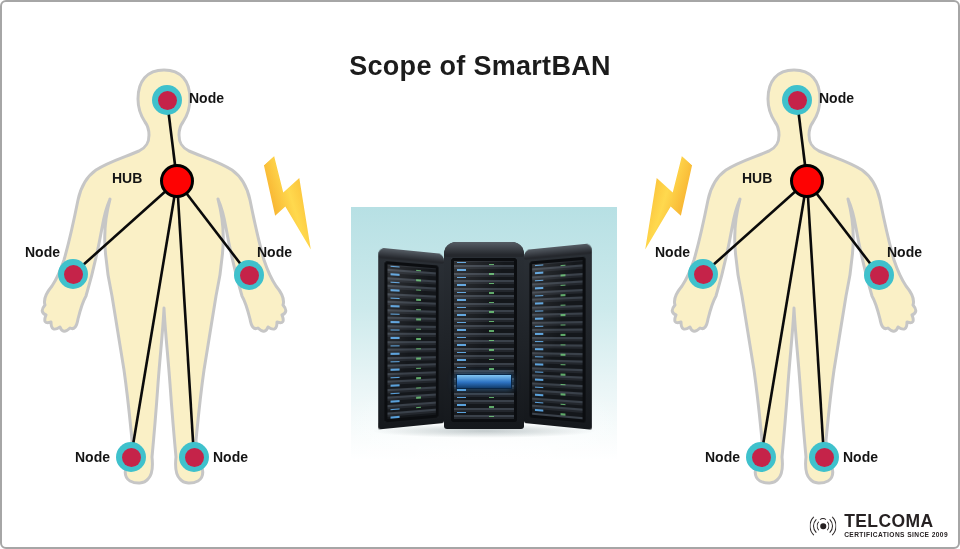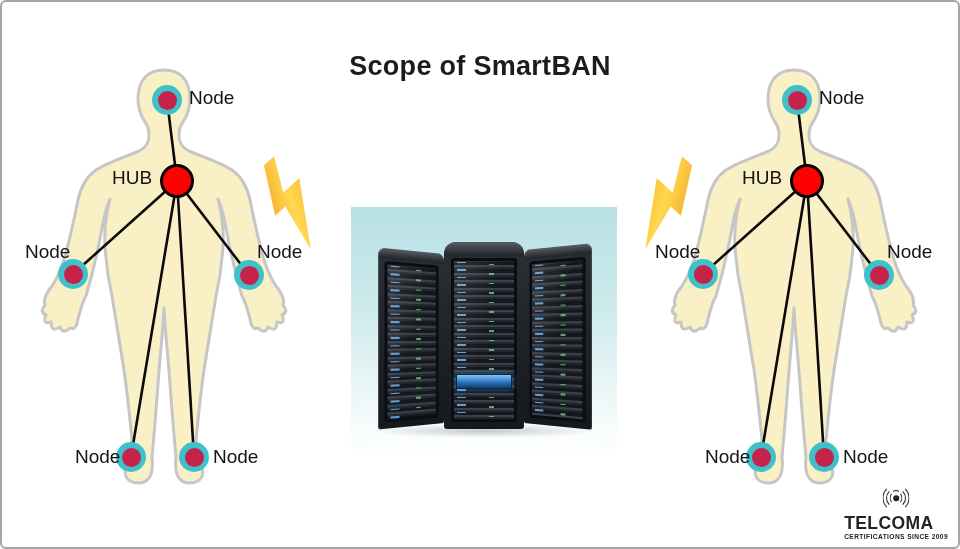--- a/index.html
+++ b/index.html
@@ -24,21 +24,21 @@
   .node-core{position:absolute;inset:5.5px;border-radius:50%;background:#c52349;}
   .n-head{left:110px;top:17px;}
   .n-hand-l{left:16px;top:191px;}
   .n-hand-r{left:192px;top:192px;}
   .n-ankle-l{left:74px;top:374px;}
   .n-ankle-r{left:137px;top:374px;}
   .hub{
     position:absolute;left:118px;top:96px;width:34px;height:34px;border-radius:50%;
     background:#fe0202;border:3px solid #000;box-sizing:border-box;
   }
-  .lbl{position:absolute;font-size:19px;font-weight:400;color:#141414;white-space:nowrap;line-height:18px;}
+  .lbl{position:absolute;font-size:14px;font-weight:700;color:#141414;white-space:nowrap;line-height:18px;}
   .lbl-head{left:147px;top:21px;}
   .lbl-hub{left:70px;top:101px;width:44px;text-align:left;}
   .lbl-hand-l{left:-17px;top:175px;}
   .lbl-hand-r{left:215px;top:175px;}
   .lbl-ankle-l{left:33px;top:380px;}
   .lbl-ankle-r{left:171px;top:380px;}
   
   .bolt{position:absolute;width:62px;height:94px;}
   .bolt svg{width:100%;height:100%;display:block;}
   .bolt-left{left:258px;top:155px;transform:rotate(-42deg);}
@@ -69,21 +69,21 @@
       repeating-linear-gradient(180deg, #3a414a 0 2px, #23272d 2px 4px, #14171b 4px 7.5px);
     background-size:100% 100%, 9px 100%, 5px 100%, 100% 100%;
     background-position:0 0, 6px 4px, 62% 6px, 0 0;
     background-repeat:no-repeat,no-repeat,no-repeat,repeat;
   }
   .tower-l .tower-face,.tower-r .tower-face{top:12px;left:6px;right:6px;bottom:6px;}
   .display-bar{position:absolute;left:5px;right:5px;top:71%;height:13px;
     background:linear-gradient(180deg,#83c7f3 0%,#2e74c4 55%,#123c6b 100%);
     border:1px solid #0a2644;box-shadow:0 0 7px rgba(80,160,235,.55);}
   
-  .logo{position:absolute;right:10px;bottom:6px;display:flex;align-items:center;gap:2px;flex-direction:column;}
+  .logo{position:absolute;right:10px;bottom:6px;display:flex;align-items:center;gap:2px;}
   .logo-mark{position:relative;width:38px;height:30px;}
   .logo-dot{position:absolute;top:50%;left:50%;width:5.5px;height:5.5px;background:#262122;border-radius:50%;transform:translate(-50%,-50%);}
   .arc{position:absolute;top:50%;left:50%;border:1.7px solid transparent;border-radius:50%;transform:translate(-50%,-50%);box-sizing:border-box;}
   .arc.l{border-left-color:#262122;}
   .arc.r{border-right-color:#262122;}
   .a1{width:13px;height:13px;} .a2{width:20px;height:20px;} .a3{width:27px;height:27px;}
   .arc-top{position:absolute;top:7px;left:50%;width:9px;height:9px;border:1.7px solid transparent;
     border-top-color:#262122;border-radius:50%;transform:translateX(-50%);box-sizing:border-box;}
   .logo-text{display:flex;flex-direction:column;line-height:1;}
   .logo-brand{font-size:17.5px;font-weight:800;letter-spacing:.4px;color:#262122;}

